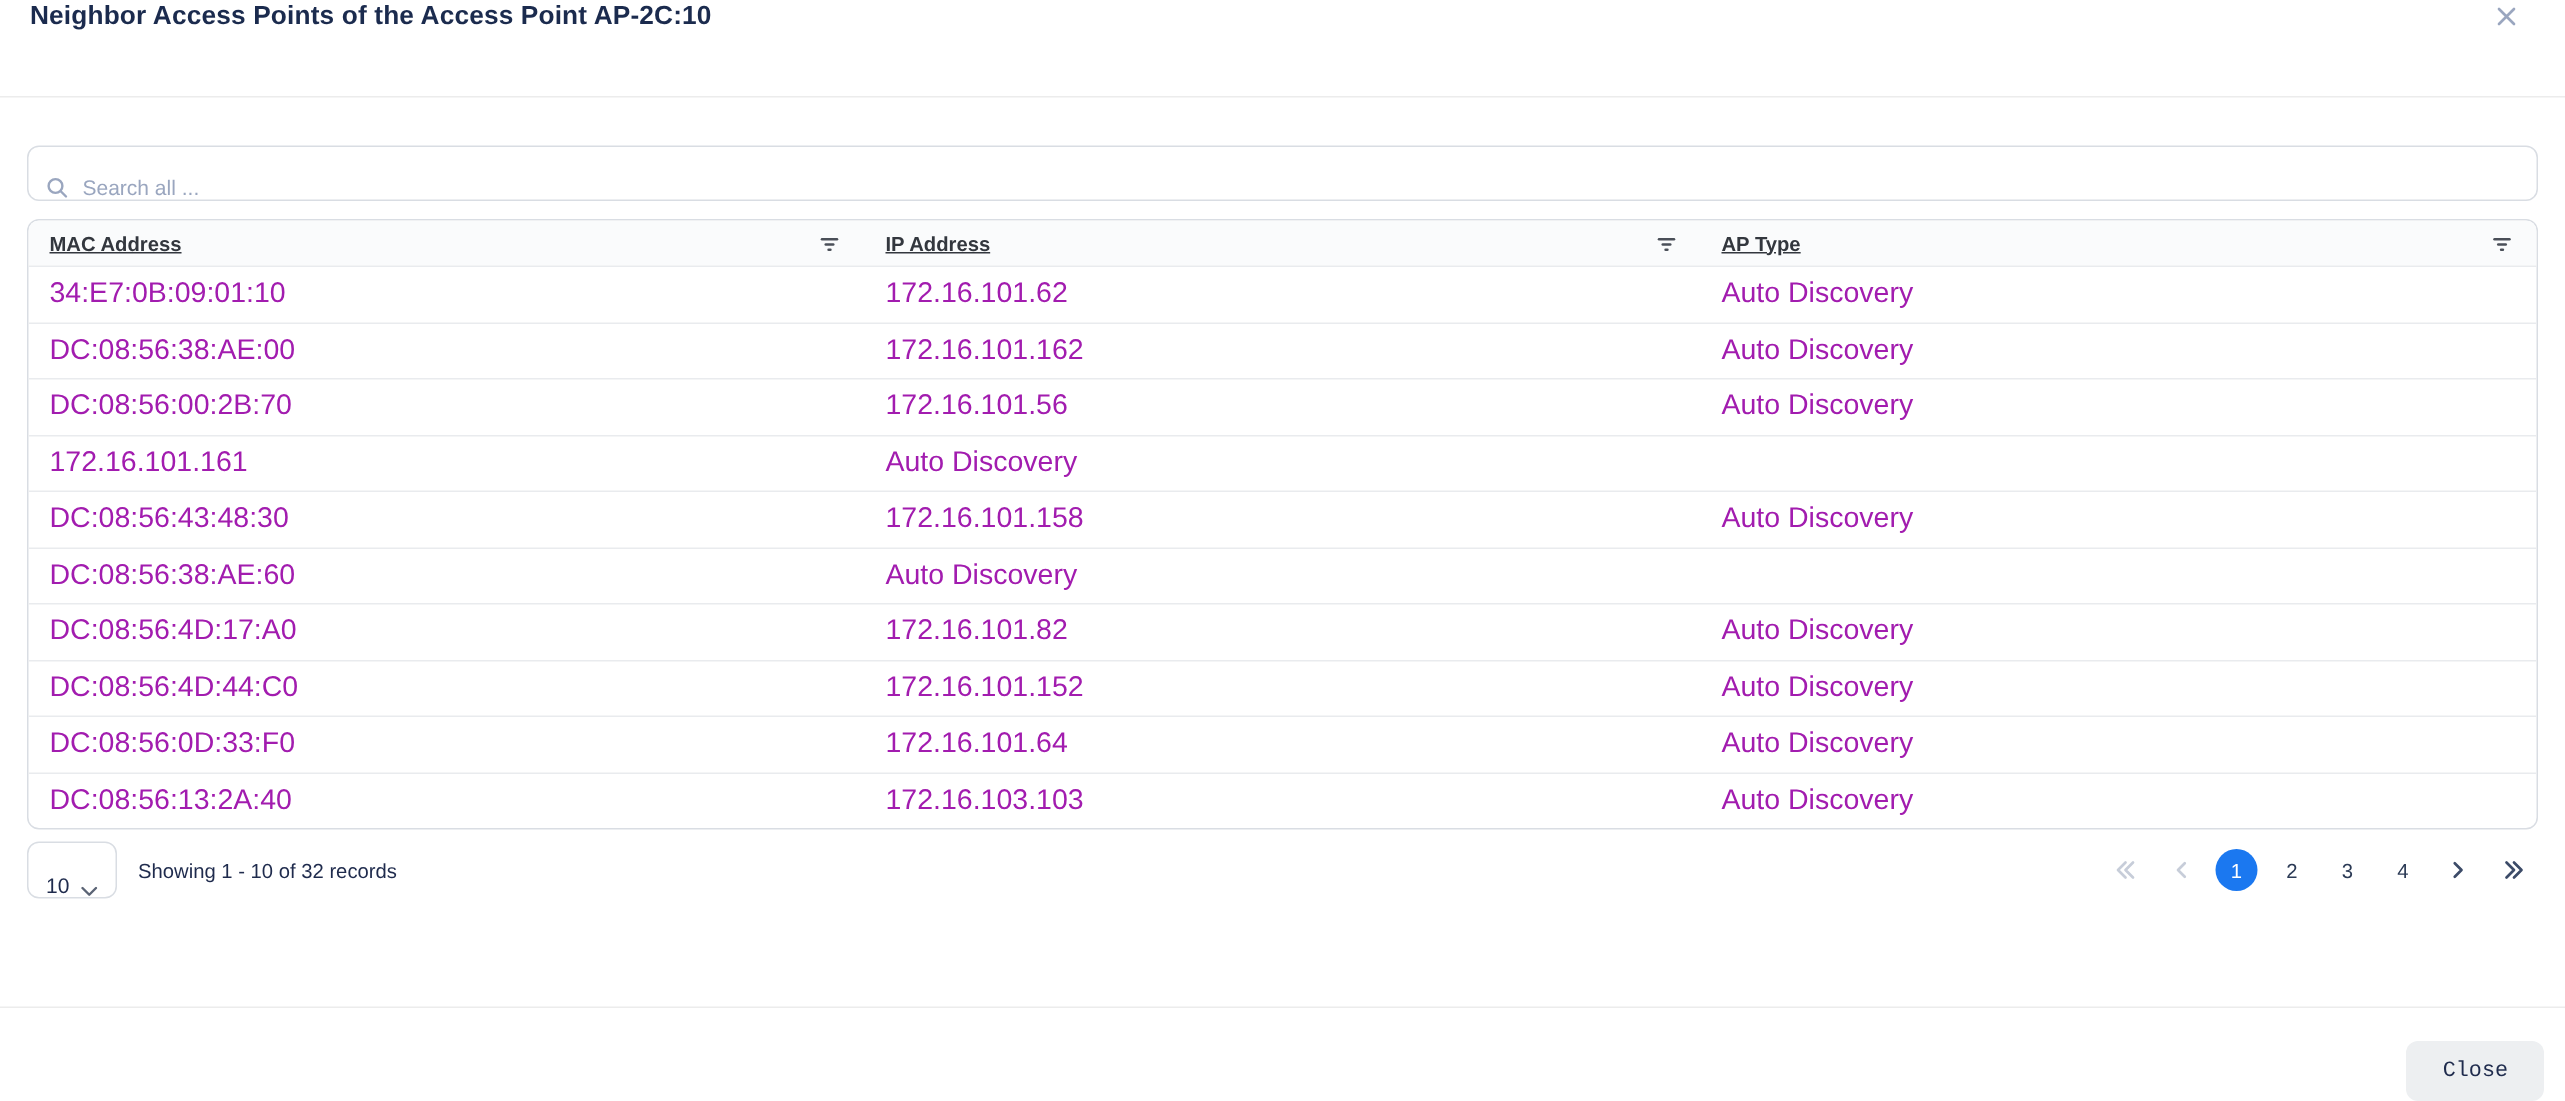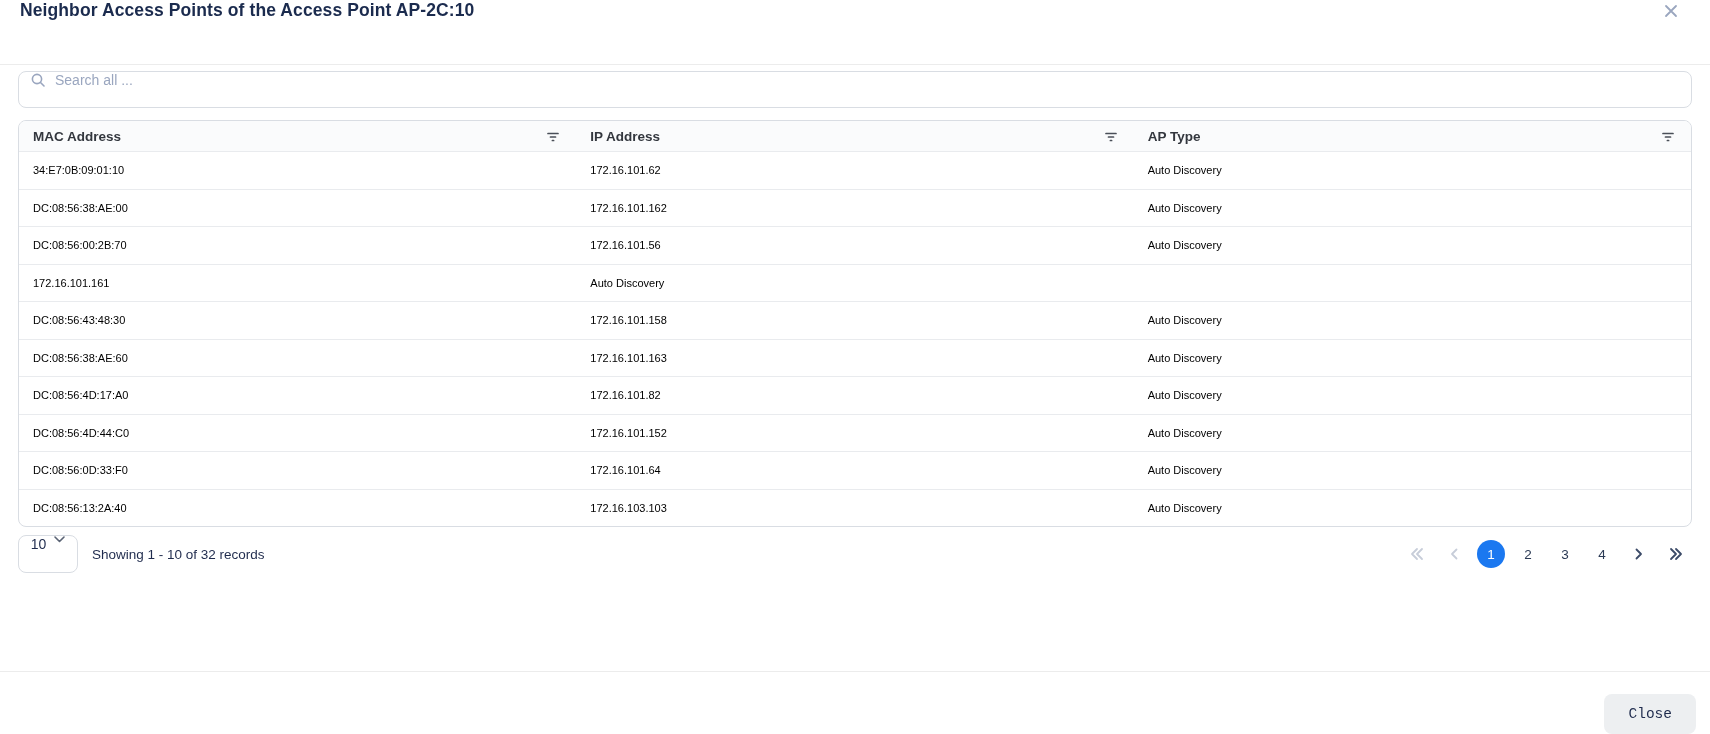--- a/index.html
+++ b/index.html
@@ -16,52 +16,53 @@
     display: flex; align-items: flex-start; justify-content: space-between;
     padding: 0 20px; height: 65px; border-bottom: 1px solid #ececec;
   }
   .modal-title { font-size: 17.5px; font-weight: 700; color: #1b2b4e; letter-spacing: .1px; }
   .x-btn { cursor: pointer; display: flex; align-items: center; padding: 4px; margin-right: 8px; }
 
   
   .modal-body { padding: 0 18px; flex: 0 0 auto; }
 
   .search-box {
-    margin-top: 6px; height: 37px; border: 1px solid #d9dde3; border-radius: 8px;
-    display: flex; align-items: flex-start; padding: 0 11px; gap: 9px; background: #fff;
+    margin-top: 32px; height: 37px; border: 1px solid #d9dde3; border-radius: 8px;
+    display: flex; align-items: flex-end; padding: 0 11px; gap: 9px; background: #fff;
   }
   .search-box input {
     border: none; outline: none; flex: 1; font-size: 14px;
     font-family: "Liberation Sans", sans-serif; color: #3f4450; background: transparent;
   }
   .search-box input::placeholder { color: #9aa6bf; opacity: 1; }
 
   
   .table {
     margin-top: 12px; border: 1px solid #d9dde3; border-radius: 8px; overflow: hidden;
   }
   .tr { display: grid; grid-template-columns: 1fr 1fr 1fr; }
   .thead .tr { background: #fafbfc; }
   .th {
     display: flex; align-items: center; justify-content: space-between;
     height: 30px; padding: 0 14px; font-size: 13.5px; font-weight: 700; color: #33373e;
     cursor: pointer;
+    text-decoration: underline;
   }
   .filter-ic { display: flex; align-items: center; cursor: pointer; padding: 2px; }
   .tbody .tr { border-top: 1px solid #e9ebee; }
   .td {
     height: 36.5px; display: flex; align-items: center; padding: 0 14px;
-    font-size: 11px; color: #000000; white-space: nowrap;
+    font-size: 19px; color: #a21caf; white-space: nowrap;
   }
 
   
   .pagination-bar { display: flex; align-items: center; margin-top: 8px; }
   .page-size {
     width: 60px; height: 38px; border: 1px solid #d9dde3; border-radius: 8px;
-    display: flex; align-items: flex-start; justify-content: center; gap: 8px;
+    display: flex; align-items: flex-end; justify-content: center; gap: 8px;
     font-size: 14px; color: #1f2b4d; cursor: pointer; background: #fff;
   }
   .summary { margin-left: 14px; font-size: 13.5px; color: #1f2b4d; }
   .pager { margin-left: auto; display: flex; align-items: center; gap: 9px; margin-right: 2px; }
   .pg-btn {
     min-width: 28px; height: 28px; display: flex; align-items: center; justify-content: center;
     cursor: pointer; border-radius: 50%; font-size: 13.5px; color: #2b3a55; user-select: none;
   }
   .pg-btn.disabled { cursor: default; }
   .pg-num.active { background: #1b78f0; color: #ffffff; }
@@ -159,21 +160,20 @@
           <div class="td">172.16.101.161</div>
           <div class="td">Auto Discovery</div>
         </div>
         <div class="tr">
           <div class="td">DC:08:56:43:48:30</div>
           <div class="td">172.16.101.158</div>
           <div class="td">Auto Discovery</div>
         </div>
         <div class="tr">
           <div class="td">DC:08:56:38:AE:60</div>
-          <div class="td">172.16.101.163</div>
           <div class="td">Auto Discovery</div>
         </div>
         <div class="tr">
           <div class="td">DC:08:56:4D:17:A0</div>
           <div class="td">172.16.101.82</div>
           <div class="td">Auto Discovery</div>
         </div>
         <div class="tr">
           <div class="td">DC:08:56:4D:44:C0</div>
           <div class="td">172.16.101.152</div>

